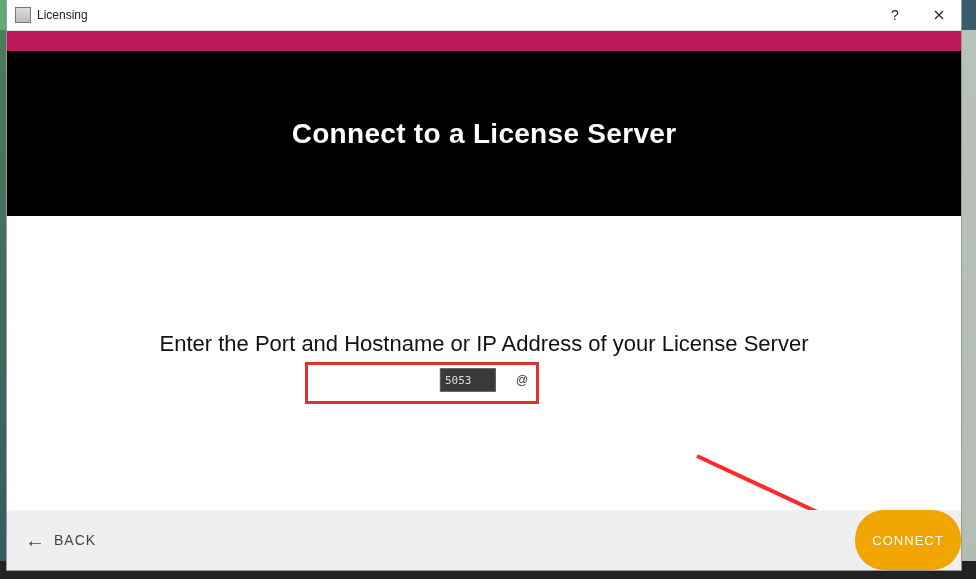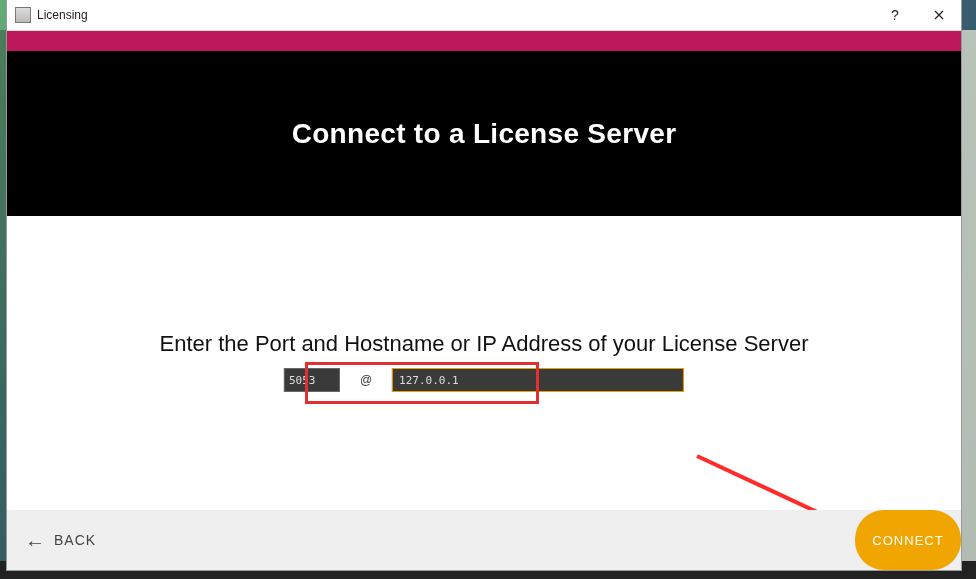--- a/index.html
+++ b/index.html
@@ -66,21 +66,20 @@
   <div class="hero">
     <div class="hero-title">Connect to a License Server</div>
   </div>
 
   <div class="content">
     <div class="prompt">Enter the Port and Hostname or IP Address of your License Server</div>
 
     <div class="input-row">
       <input class="port-input" value="5053" style="">
       <span class="at">@</span>
-      <input class="host-input" value="127.0.0.1" style="">
     </div>
 
     <div class="red-box"></div>
 
     <div class="arrow" style="left:690px;top:238px;">
       <div class="arrow-line"></div>
       <div class="arrow-head" style="left:150px;top:62px;transform:rotate(25deg);"></div>
     </div>
   </div>
 

